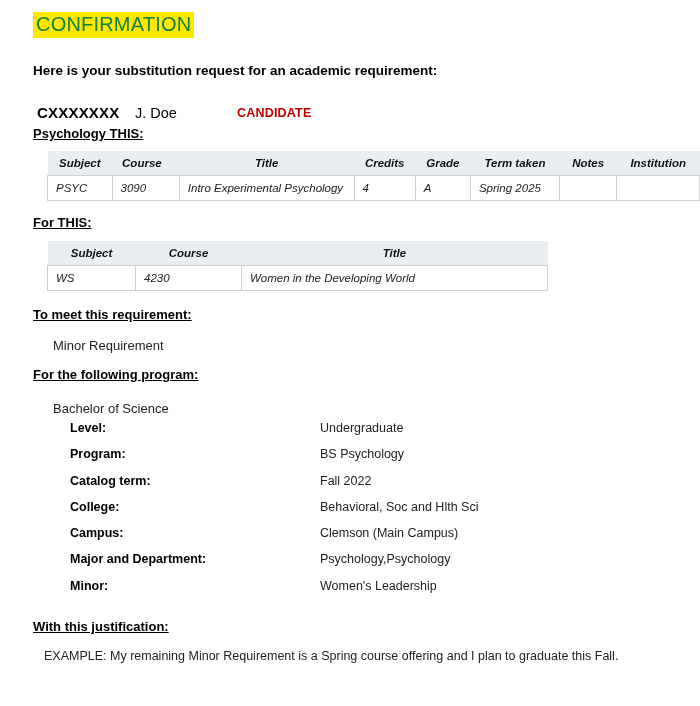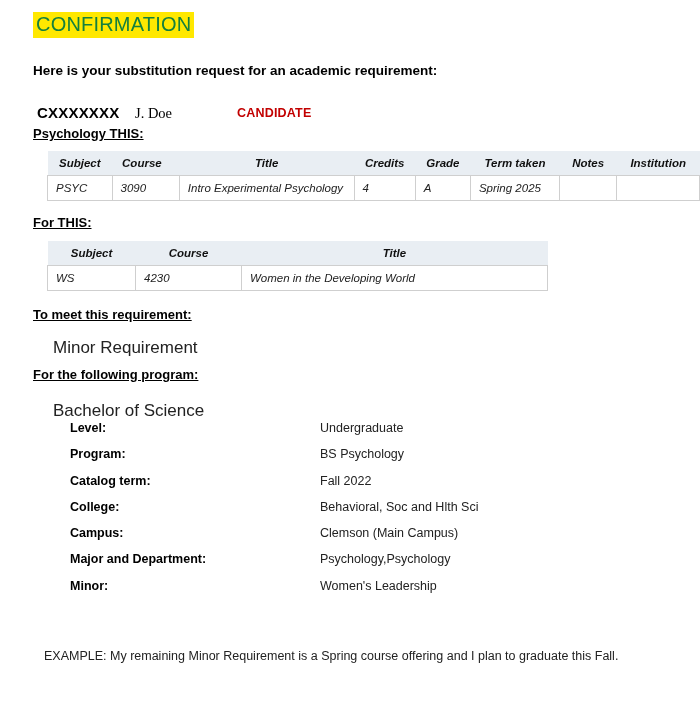--- a/index.html
+++ b/index.html
@@ -62,21 +62,20 @@
     font-weight: bold;
     color: #000000;
     letter-spacing: 0.2px;
   }
   .student-name {
     position: absolute;
     left: 98px;
     top: 1px;
     font-size: 14.5px;
     color: #000000;
-    font-family: Liberation Serif, serif;
   }
   .student-status {
     position: absolute;
     left: 200px;
     top: 2px;
     font-size: 12.5px;
     font-weight: bold;
     color: #C20000;
     letter-spacing: 0.2px;
   }
@@ -141,21 +140,21 @@
   #table-forthis { left: 47px; top: 241px; }
   #table-forthis thead th.f-subject { width: 72px; }
   #table-forthis thead th.f-course  { width: 90px; }
   #table-forthis thead th.f-title   { width: 290px; }
   #table-forthis tbody td { text-align: left; }
 
   
   .indent-line {
     position: absolute;
     left: 53px;
-    font-size: 17px;
+    font-size: 13px;
     color: #222222;
     white-space: nowrap;
   }
   #line-requirement-value { top: 338px; }
   #line-program-value     { top: 401px; }
 
   
   .detail-list {
     position: absolute;
     left: 53px;
@@ -288,15 +287,16 @@
     <div class="detail-row">
       <span class="detail-label">Major and Department:</span>
       <span class="detail-value">Psychology,Psychology</span>
     </div>
     <div class="detail-row">
       <span class="detail-label">Minor:</span>
       <span class="detail-value">Women's Leadership</span>
     </div>
   </div>
 
+  <div class="section-heading" id="heading-justification">With this justification:</div>
   <div class="justification-text">EXAMPLE: My remaining Minor Requirement is a Spring course offering and I plan to graduate this Fall.</div>
 
 </div>
 
 </body></html>

